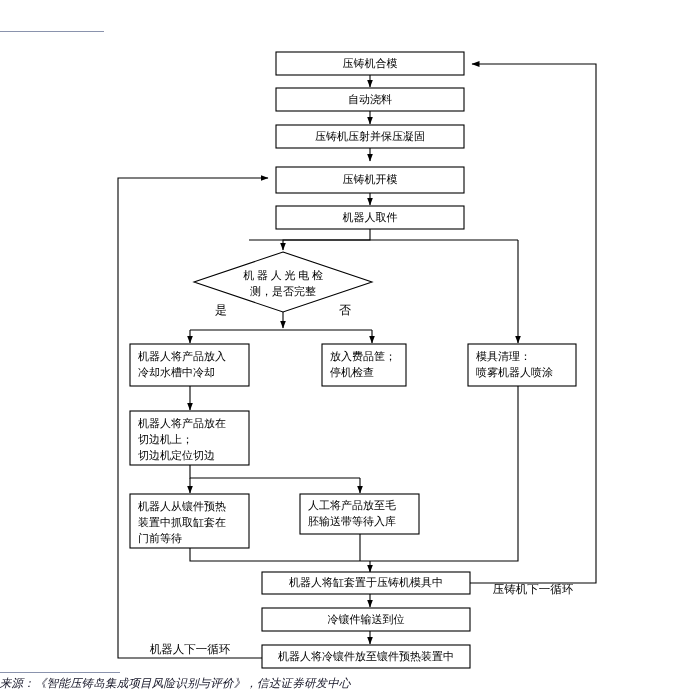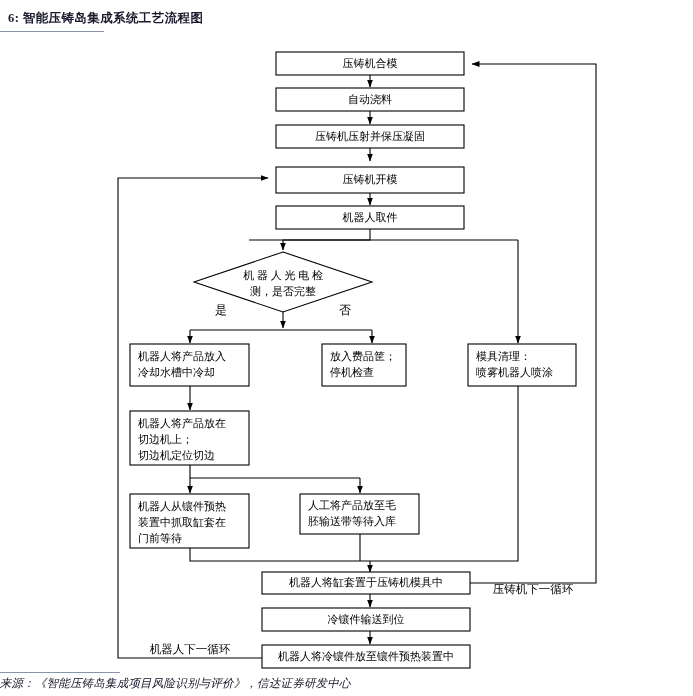--- a/index.html
+++ b/index.html
@@ -97,21 +97,20 @@
     font-size: 12px;
     fill: #000000;
     dominant-baseline: middle;
   }
 </style>
 </head>
 <body>
 
 <div id="page-root">
 
-  <div class="fig-title">6: 智能压铸岛集成系统工艺流程图</div>
   <div class="title-rule"></div>
 
   <svg class="flow" viewBox="0 0 693 696">
     <defs>
       <marker id="arr" markerWidth="9" markerHeight="9" refX="7.5" refY="3" orient="auto" markerUnits="userSpaceOnUse">
         <path d="M0,0 L8,3 L0,6 z" fill="#000000"></path>
       </marker>
     </defs>
 
     <g>

